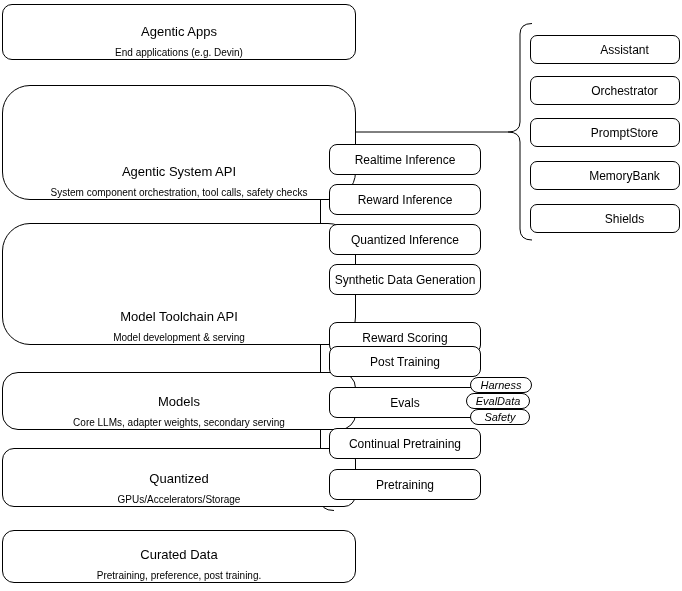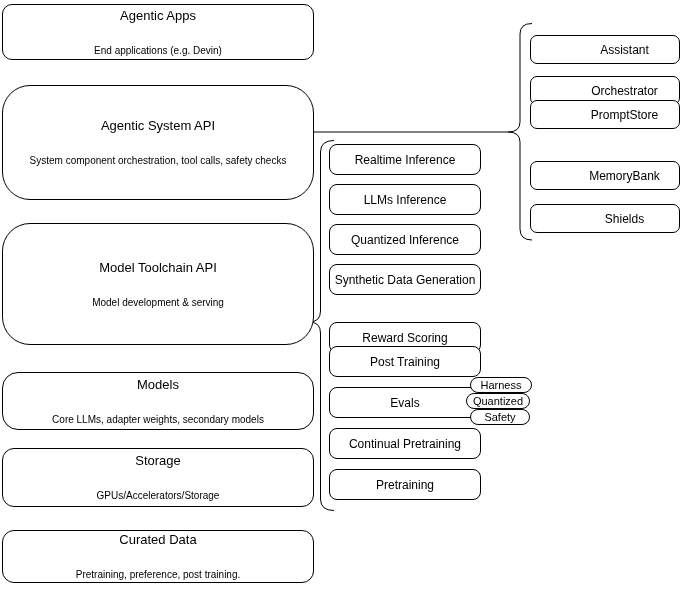--- a/index.html
+++ b/index.html
@@ -14,34 +14,35 @@
   svg.wires { position:absolute; left:0; top:0; width:682px; height:591px; }
   .node {
     position:absolute;
     border:1px solid #000000;
     background:#ffffff;
     box-sizing:border-box;
     display:flex; flex-direction:column;
     align-items:center; justify-content:center;
     text-align:center;
   }
-  .lbox { left:2px; width:312px; }
+  .lbox { left:2px; width:354px;justify-content:flex-end; }
   .lbox .title { font-size:13px; line-height:15px; }
-  .lbox .subtitle { font-size:10px; line-height:12px; margin-top:22px; }
+  .lbox .subtitle { font-size:10px; line-height:12px; margin-top:8px; }
   .mbox { left:329px; width:152px; height:31px; border-radius:8px; font-size:12px; }
   .rbox { left:530px; width:150px; height:29px; border-radius:7px; font-size:12px;padding-left:39px; }
   .pill {
     position:absolute;
     border:1px solid #000000;
     background:#ffffff;
     border-radius:9px;
     box-sizing:border-box;
     height:16px;
     display:flex; align-items:center; justify-content:center;
     font-size:11px;
+    font-style:italic;
   }
 </style>
 </head>
 <body>
 
 <div class="canvas">
 
   <svg class="wires" viewBox="0 0 682 591">
     <path d="M303,132 L508,132" stroke="#000" stroke-width="1" fill="none"></path>
     <path d="M334,140.5 Q320.5,140.5 320.5,152 L320.5,311 Q320.5,322 309,322 Q320.5,322 320.5,333 L320.5,499 Q320.5,510.5 334,510.5" stroke="#000" stroke-width="1" fill="none"></path>
@@ -58,38 +59,38 @@
     <div class="subtitle">Model development &amp; serving</div>
   </div>
 
   <div class="node lbox" style="top:85px; height:115px; border-radius:28px">
     <div class="title">Agentic System API</div>
     <div class="subtitle">System component orchestration, tool calls, safety checks</div>
   </div>
 
   <div class="node lbox" style="top:372px; height:58px; border-radius:16px">
     <div class="title">Models</div>
-    <div class="subtitle">Core LLMs, adapter weights, secondary models</div>
+    <div class="subtitle">Core LLMs, adapter weights, secondary serving</div>
   </div>
 
   <div class="node lbox" style="top:448px; height:59px; border-radius:12px">
-    <div class="title">Storage</div>
+    <div class="title">Quantized</div>
     <div class="subtitle">GPUs/Accelerators/Storage</div>
   </div>
 
   <div class="node lbox" style="top:530px; height:53px; border-radius:12px">
     <div class="title">Curated Data</div>
     <div class="subtitle">Pretraining, preference, post training.</div>
   </div>
 
   <div class="node mbox" style="top:144px">
     <span>Realtime Inference</span>
   </div>
   <div class="node mbox" style="top:184px">
-    <span>LLMs Inference</span>
+    <span>Reward Inference</span>
   </div>
   <div class="node mbox" style="top:224px">
     <span>Quantized Inference</span>
   </div>
   <div class="node mbox" style="top:264px">
     <span>Synthetic Data Generation</span>
   </div>
   <div class="node mbox" style="top:322px">
     <span>Reward Scoring</span>
   </div>
@@ -103,33 +104,33 @@
     <span>Evals</span>
   </div>
   <div class="node mbox" style="top:469px">
     <span>Pretraining</span>
   </div>
 
   <div class="pill" style="left:470px; top:377px; width:62px">
     <span>Harness</span>
   </div>
   <div class="pill" style="left:466px; top:393px; width:64px">
-    <span>Quantized</span>
+    <span>EvalData</span>
   </div>
   <div class="pill" style="left:470px; top:409px; width:60px">
     <span>Safety</span>
   </div>
 
   <div class="node rbox" style="top:35px">
     <span>Assistant</span>
   </div>
   <div class="node rbox" style="top:76px">
     <span>Orchestrator</span>
   </div>
-  <div class="node rbox" style="top:100px">
+  <div class="node rbox" style="top:118px">
     <span>PromptStore</span>
   </div>
   <div class="node rbox" style="top:161px">
     <span>MemoryBank</span>
   </div>
   <div class="node rbox" style="top:204px">
     <span>Shields</span>
   </div>
 
 </div>

